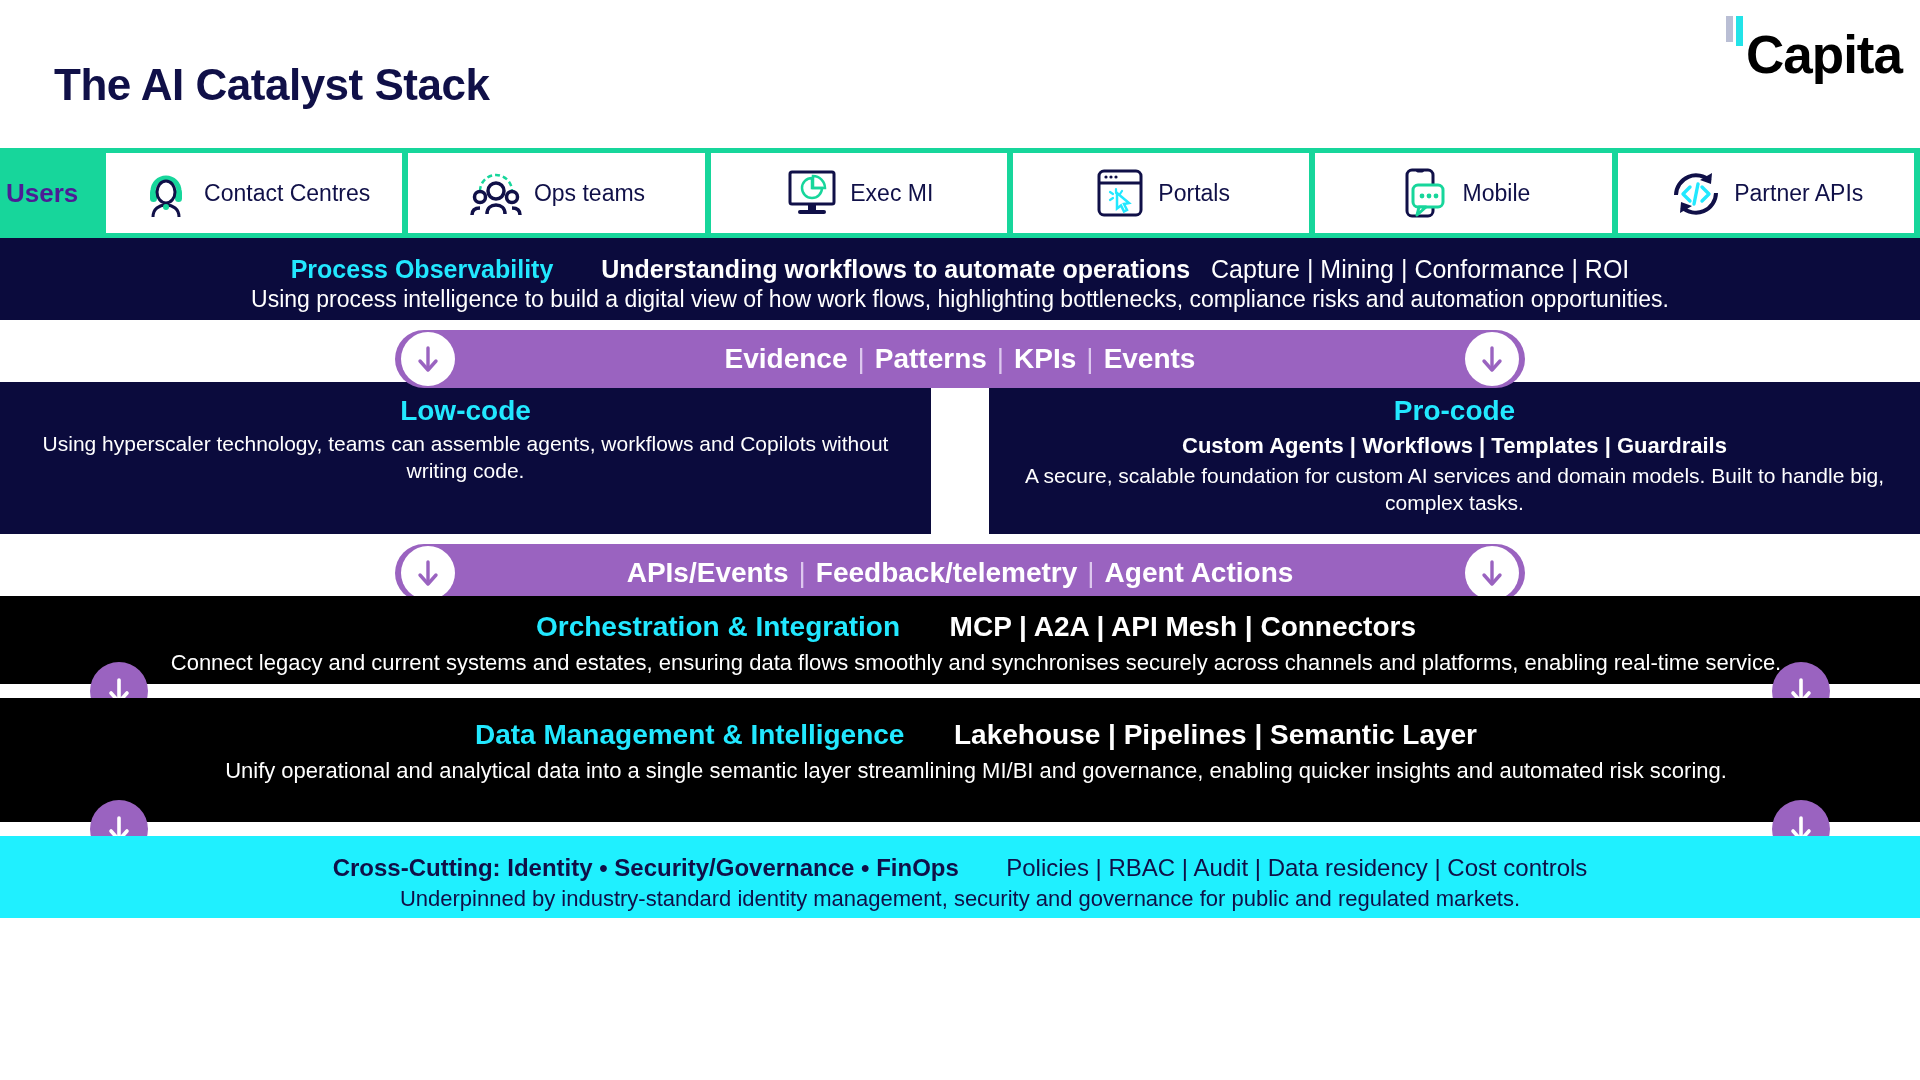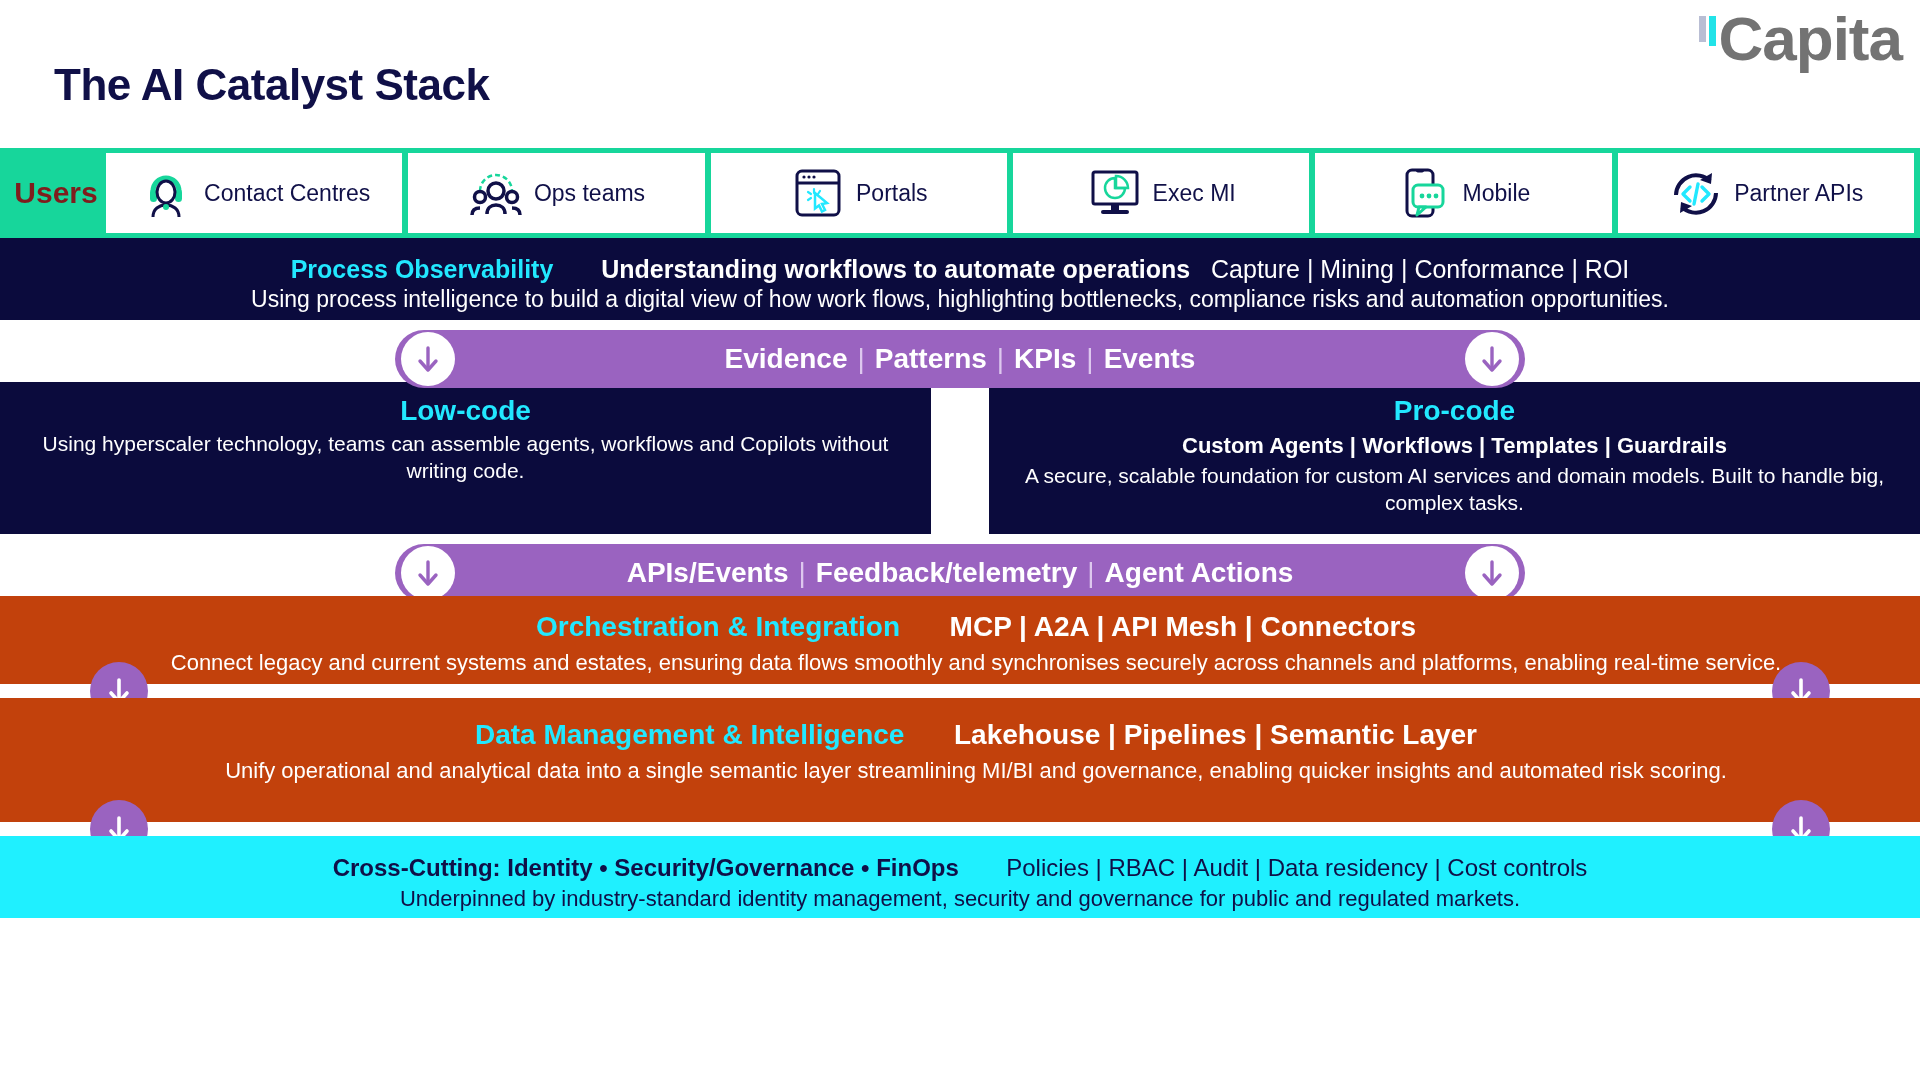--- a/index.html
+++ b/index.html
@@ -16,30 +16,30 @@
   .page-title {
     position: absolute; left: 14px; top: 60px;
     font-size: 44px; font-weight: bold; color: #101048;
     letter-spacing: -0.5px; white-space: nowrap; margin-left: 40px;
   }
   .logo { position: absolute; right: 18px; top: 10px; display: flex; align-items: flex-start; }
   .logo-bars { display: flex; align-items: flex-start; height: 46px; margin-top: 6px; }
   .logo-bar { width: 7px; height: 30px; margin-right: 3px; }
   .logo-bar.b1 { background: #b9bed4; height: 26px; }
   .logo-bar.b2 { background: #22e3e8; height: 30px; }
-  .logo-word { font-size: 62px; font-weight: bold; color: #737373; line-height: 0.95; letter-spacing: -1px; }
+  .logo-word { font-size: 53px; font-weight: bold; color: #000000; line-height: 0.95; letter-spacing: -1px; margin-top: 20px; }
 
   
   .users-row {
     position: relative; height: 90px; background: #17d69b;
     display: flex; align-items: center; padding: 5px 6px;
   }
   .users-label {
-    width: 100px; flex: 0 0 100px; text-align: center;
-    font-size: 30px; font-weight: bold; color: #7f1d1d;
+    width: 100px; flex: 0 0 100px; 
+    font-size: 26px; font-weight: bold; color: #4c1d95;
   }
   .user-cards { display: flex; flex: 1; height: 80px; gap: 6px; }
   .user-card {
     background: #fff; flex: 1; display: flex; align-items: center;
     justify-content: center; gap: 10px; padding: 0 6px;
   }
   .user-card .ico { flex: 0 0 auto; width: 56px; height: 56px; display:flex; align-items:center; justify-content:center; }
   .user-card .lbl { font-size: 23px; color: #101048; white-space: nowrap; }
 
   
@@ -76,21 +76,21 @@
 
   
   .split { display: flex; height: 152px; gap: 23px; }
   .split .col { flex: 1; background: #0b0b3d; color:#fff; text-align:center; padding: 10px 22px 0; }
   .split .gap { width: 12px; background: #fff; }
   .col-title { font-size: 28px; font-weight: bold; color: #22e8ff; line-height: 38px; }
   .col-items { font-size: 22px; font-weight: bold; line-height: 32px; }
   .col-desc { font-size: 21px; line-height: 27px; }
 
   
-  .wide-band { background:#c2410c; color:#fff; text-align:center; position: relative; padding-left: 32px; }
+  .wide-band { background:#000000; color:#fff; text-align:center; position: relative; padding-left: 32px; }
   .wb-title-line { font-size: 28px; font-weight: bold; line-height: 42px; }
   .wb-desc { font-size: 22px; line-height: 30px; }
 
   .side-gap { position: relative; height: 14px; background:#fff; }
   .side-circ {
     position: absolute; top: 50%; transform: translateY(-50%);
     width: 58px; height: 58px; border-radius:50%; background:#9a63c0;
     display:flex; align-items:center; justify-content:center;
   }
   .side-circ.left { left: 90px; }
@@ -146,53 +146,53 @@
             <path d="M11 24a16 16 0 0 1 32 0" fill="none" stroke="#17d69b" stroke-width="2.5" stroke-dasharray="5 3"></path>
             <circle cx="27" cy="24" r="8" fill="none" stroke="#101048" stroke-width="3.5"></circle>
             <circle cx="11" cy="30" r="5.5" fill="none" stroke="#101048" stroke-width="3.5"></circle>
             <circle cx="43" cy="30" r="5.5" fill="none" stroke="#101048" stroke-width="3.5"></circle>
             <path d="M18 47c0-6 4-9 9-9s9 3 9 9" fill="none" stroke="#101048" stroke-width="3.5"></path>
             <path d="M3 48c0-5 3-7 8-7" fill="none" stroke="#101048" stroke-width="3.5"></path>
             <path d="M51 48c0-5-3-7-8-7" fill="none" stroke="#101048" stroke-width="3.5"></path>
           </svg>
         </span>
         <span class="lbl">Ops teams</span>
+      </div>
+
+      <div class="user-card">
+        <span class="ico">
+          <svg width="54" height="50" viewBox="0 0 54 50">
+            <rect x="5" y="4" width="44" height="32" rx="2" fill="none" stroke="#101048" stroke-width="3"></rect>
+            <path d="M27 10a10 10 0 1 0 10 10h-10z" fill="none" stroke="#17d69b" stroke-width="2.5"></path>
+            <path d="M28 8a12 12 0 0 1 12 12H28z" fill="none" stroke="#17d69b" stroke-width="2.5"></path>
+            <rect x="23" y="36" width="8" height="6" fill="#101048"></rect>
+            <rect x="13" y="42" width="28" height="4" rx="2" fill="#101048"></rect>
+          </svg>
+        </span>
+        <span class="lbl">Exec MI</span>
       </div>
 
       <div class="user-card">
         <span class="ico">
           <svg width="50" height="52" viewBox="0 0 50 52">
             <rect x="4" y="4" width="42" height="44" rx="5" fill="none" stroke="#101048" stroke-width="3"></rect>
             <line x1="4" y1="16" x2="46" y2="16" stroke="#101048" stroke-width="3"></line>
             <circle cx="11" cy="10" r="1.6" fill="#101048"></circle>
             <circle cx="16" cy="10" r="1.6" fill="#101048"></circle>
             <circle cx="21" cy="10" r="1.6" fill="#101048"></circle>
             <path d="M22 26l12 10-5 1 3 6-3 1.5-3-6-4 3z" fill="none" stroke="#22e8ff" stroke-width="2.5"></path>
             <g stroke="#22e8ff" stroke-width="2.2" stroke-linecap="round">
               <line x1="21" y1="22" x2="21" y2="26"></line>
               <line x1="15" y1="25" x2="18" y2="27"></line>
               <line x1="15" y1="33" x2="18" y2="31"></line>
               <line x1="27" y1="24" x2="25" y2="27"></line>
             </g>
           </svg>
         </span>
         <span class="lbl">Portals</span>
-      </div>
-
-      <div class="user-card">
-        <span class="ico">
-          <svg width="54" height="50" viewBox="0 0 54 50">
-            <rect x="5" y="4" width="44" height="32" rx="2" fill="none" stroke="#101048" stroke-width="3"></rect>
-            <path d="M27 10a10 10 0 1 0 10 10h-10z" fill="none" stroke="#17d69b" stroke-width="2.5"></path>
-            <path d="M28 8a12 12 0 0 1 12 12H28z" fill="none" stroke="#17d69b" stroke-width="2.5"></path>
-            <rect x="23" y="36" width="8" height="6" fill="#101048"></rect>
-            <rect x="13" y="42" width="28" height="4" rx="2" fill="#101048"></rect>
-          </svg>
-        </span>
-        <span class="lbl">Exec MI</span>
       </div>
 
       <div class="user-card">
         <span class="ico">
           <svg width="48" height="52" viewBox="0 0 48 52">
             <rect x="6" y="3" width="26" height="46" rx="5" fill="none" stroke="#101048" stroke-width="3"></rect>
             <path d="M15 3h8a2 2 0 0 1-2 2.5h-4A2 2 0 0 1 15 3z" fill="#101048"></path>
             <rect x="12" y="18" width="30" height="22" rx="5" fill="#fff" stroke="#17d69b" stroke-width="3"></rect>
             <path d="M18 40l-2 8 9-8z" fill="#fff" stroke="#17d69b" stroke-width="3" stroke-linejoin="round"></path>
             <circle cx="21" cy="29" r="2.4" fill="#17d69b"></circle>

